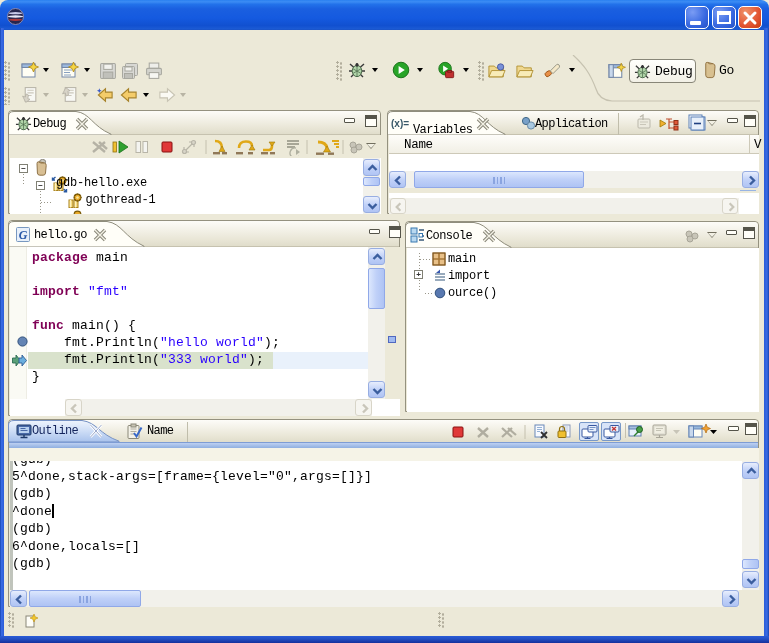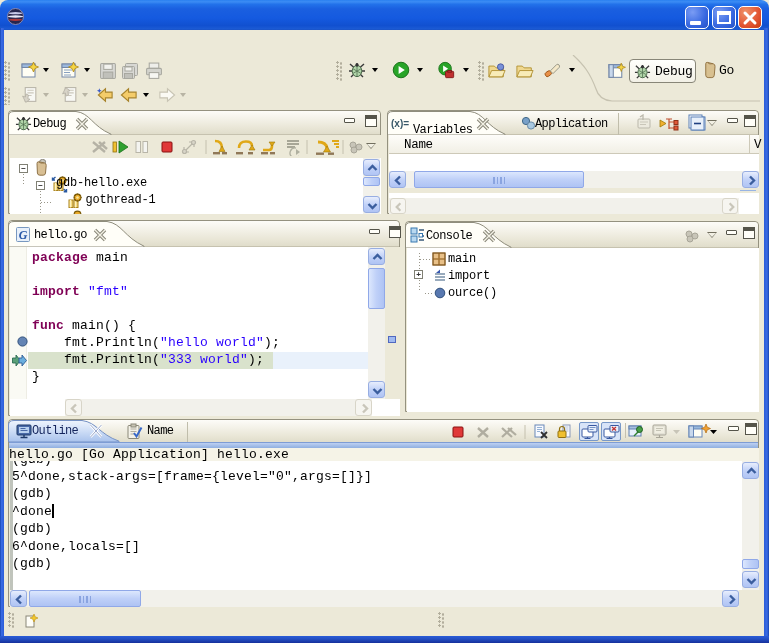--- a/index.html
+++ b/index.html
@@ -642,21 +642,20 @@
           <rect x="61" y="3" width="13" height="3" fill="#98b8dc" stroke="#6888b8"></rect>
           <rect x="61" y="3" width="4.5" height="11" fill="#c8d8ec" stroke="#6888b8"></rect>
           <path d="M78 1 L79.3 4.2 L82.5 5.5 L79.3 6.8 L78 10 L76.7 6.8 L73.5 5.5 L76.7 4.2 Z" fill="#f0a030" stroke="#b06810" stroke-width="0.7"></path>
         </g>
       <path d="M82 7 l3.5 4 l3.5 -4 Z" fill="#000"></path>
     </svg>
     <div class="mindash" style="left:719px;top:6px"></div>
     <div class="maxbox" style="left:736px;top:3px"></div>
 
     <div class="abs" style="left:1px;top:28px;width:749px;height:13px;background:#f5f3e7"></div>
-    <span class="abs mono13" style="left:0px;top:27px;">hello.go [Go Application] hello.exe</span>
 
     <div class="abs" style="left:1px;top:41px;width:749px;height:129px;background:#fff;overflow:hidden;">
       <div class="abs" style="left:0;top:0;width:3px;height:129px;background:#c0c4bc"></div>
       <div class="mono13" style="position:absolute;left:2px;top:0;margin-top:-10.5px;line-height:17.4px;white-space:pre;">(gdb) 
 5^done,stack-args=[frame={level="0",args=[]}]
 (gdb) 
 ^done<span style="display:inline-block;width:2px;height:14px;background:#000;vertical-align:-3px"></span>
 (gdb) 
 6^done,locals=[]
 (gdb) </div>

